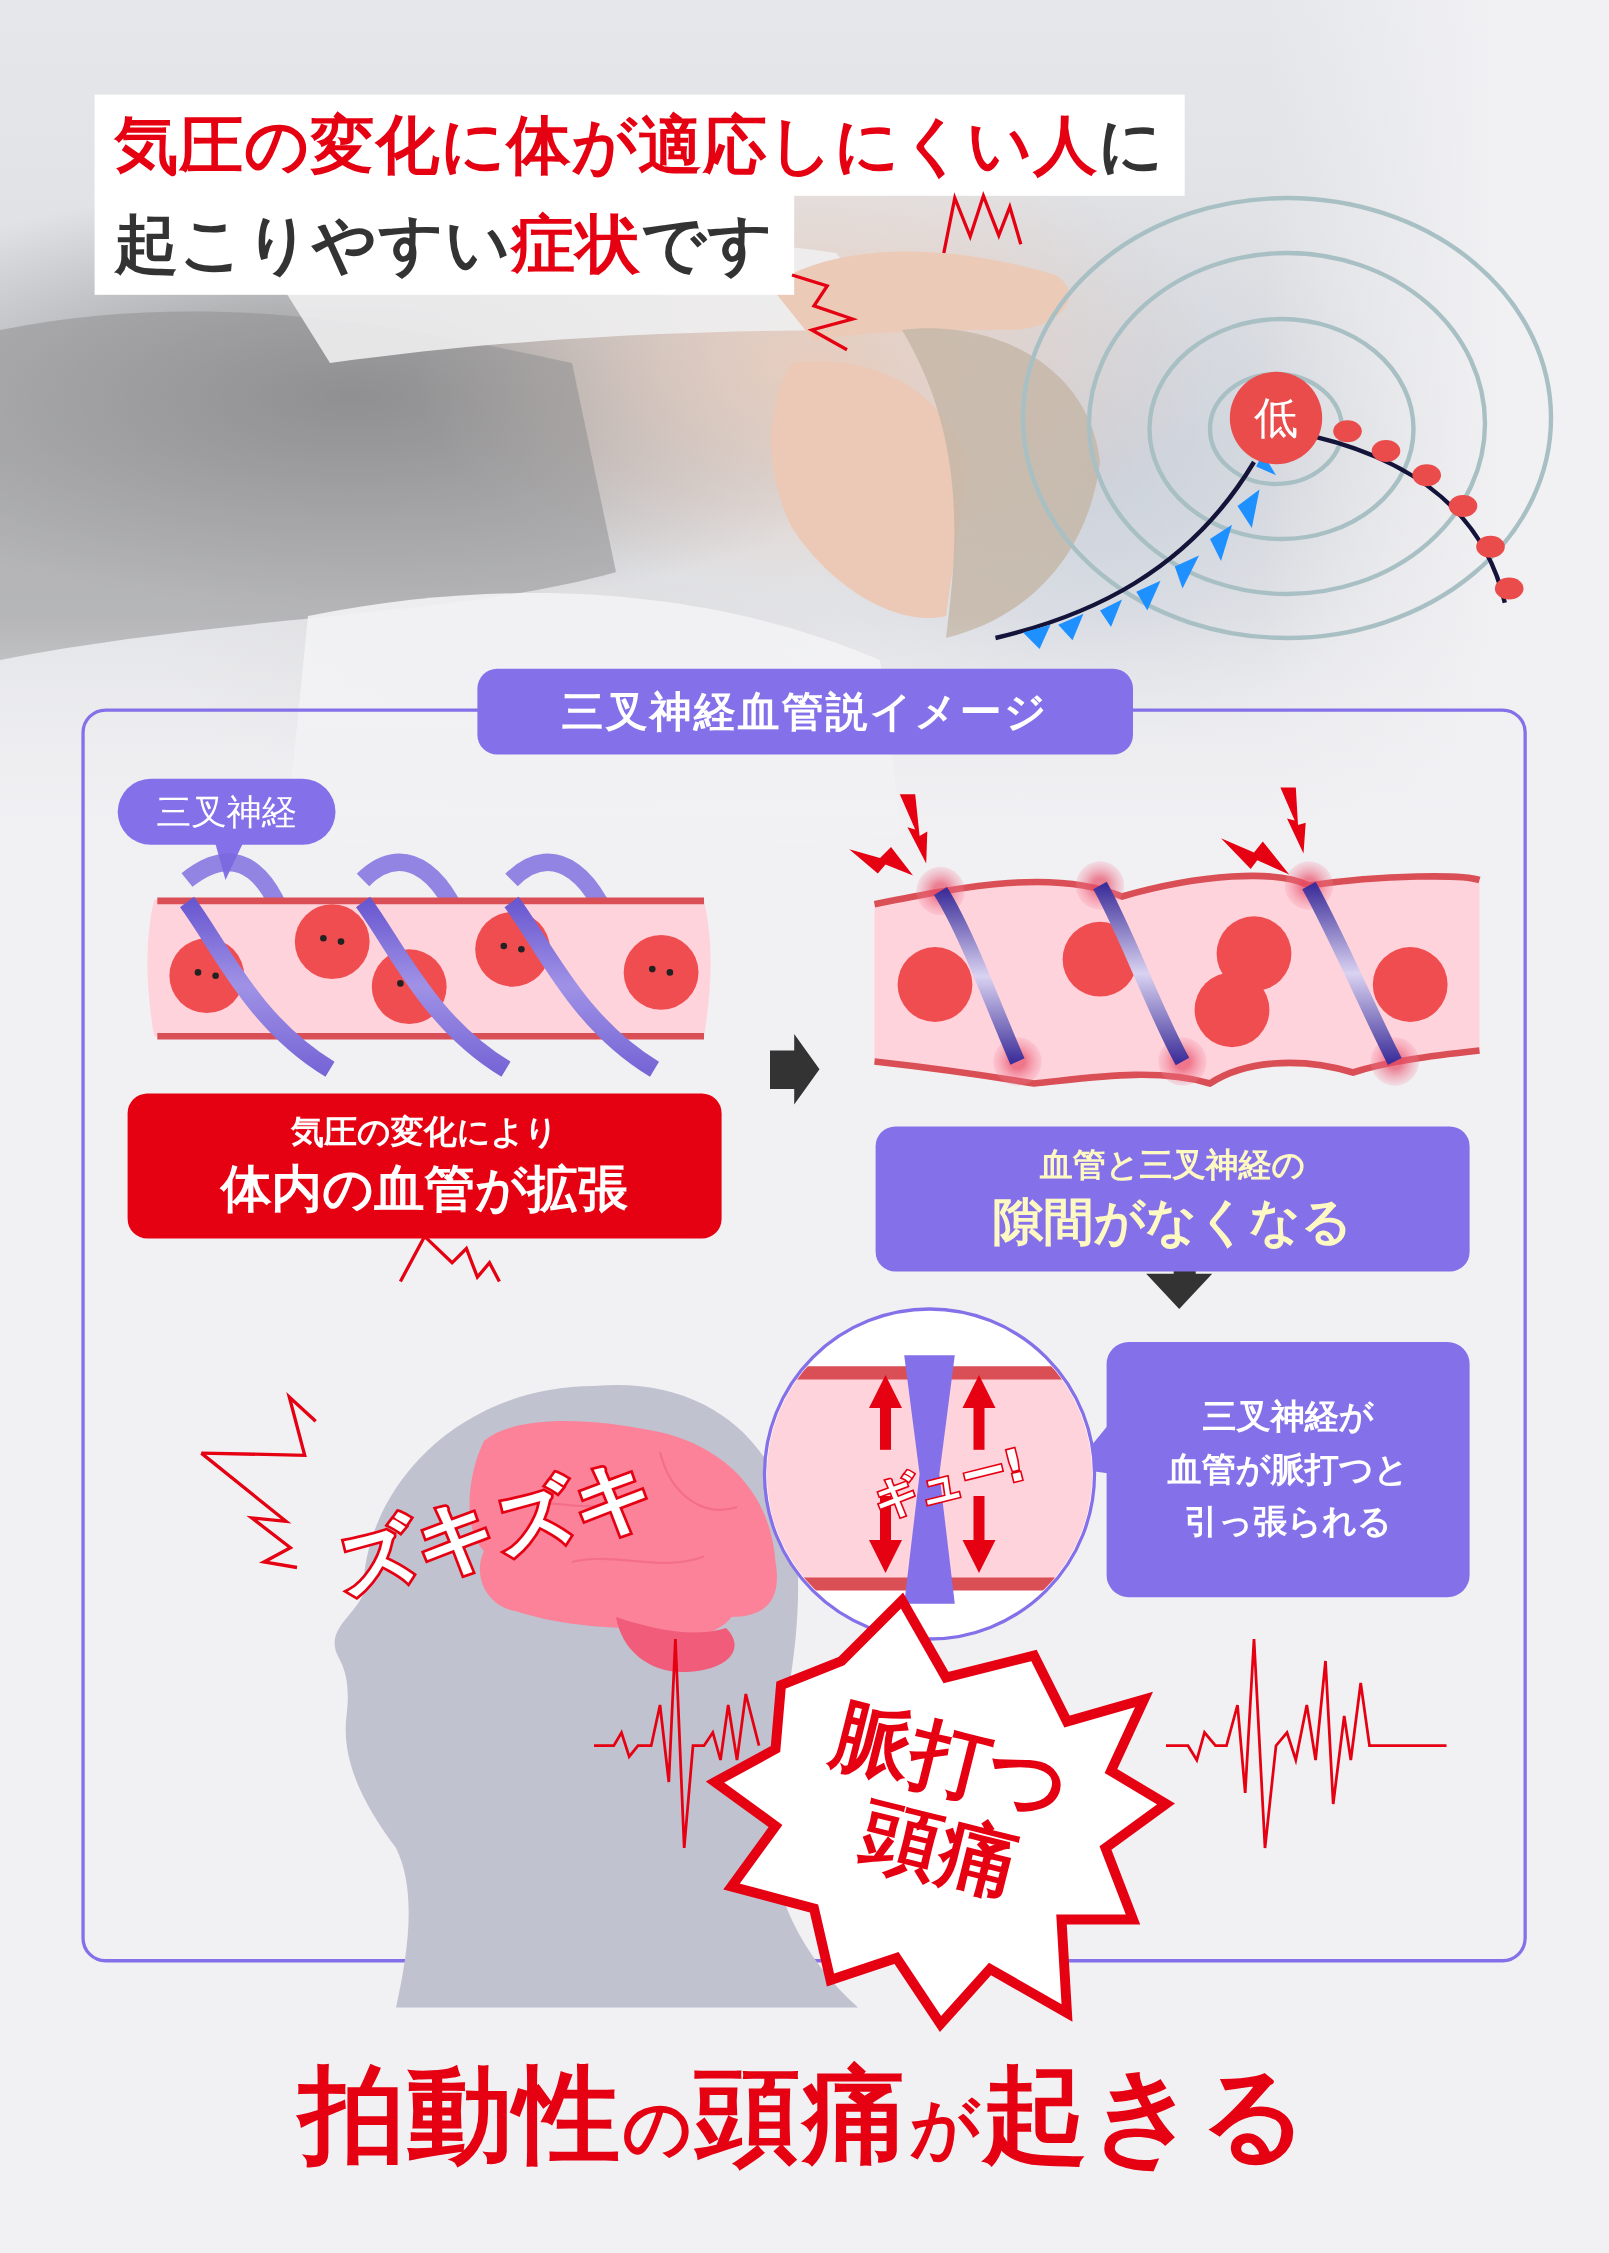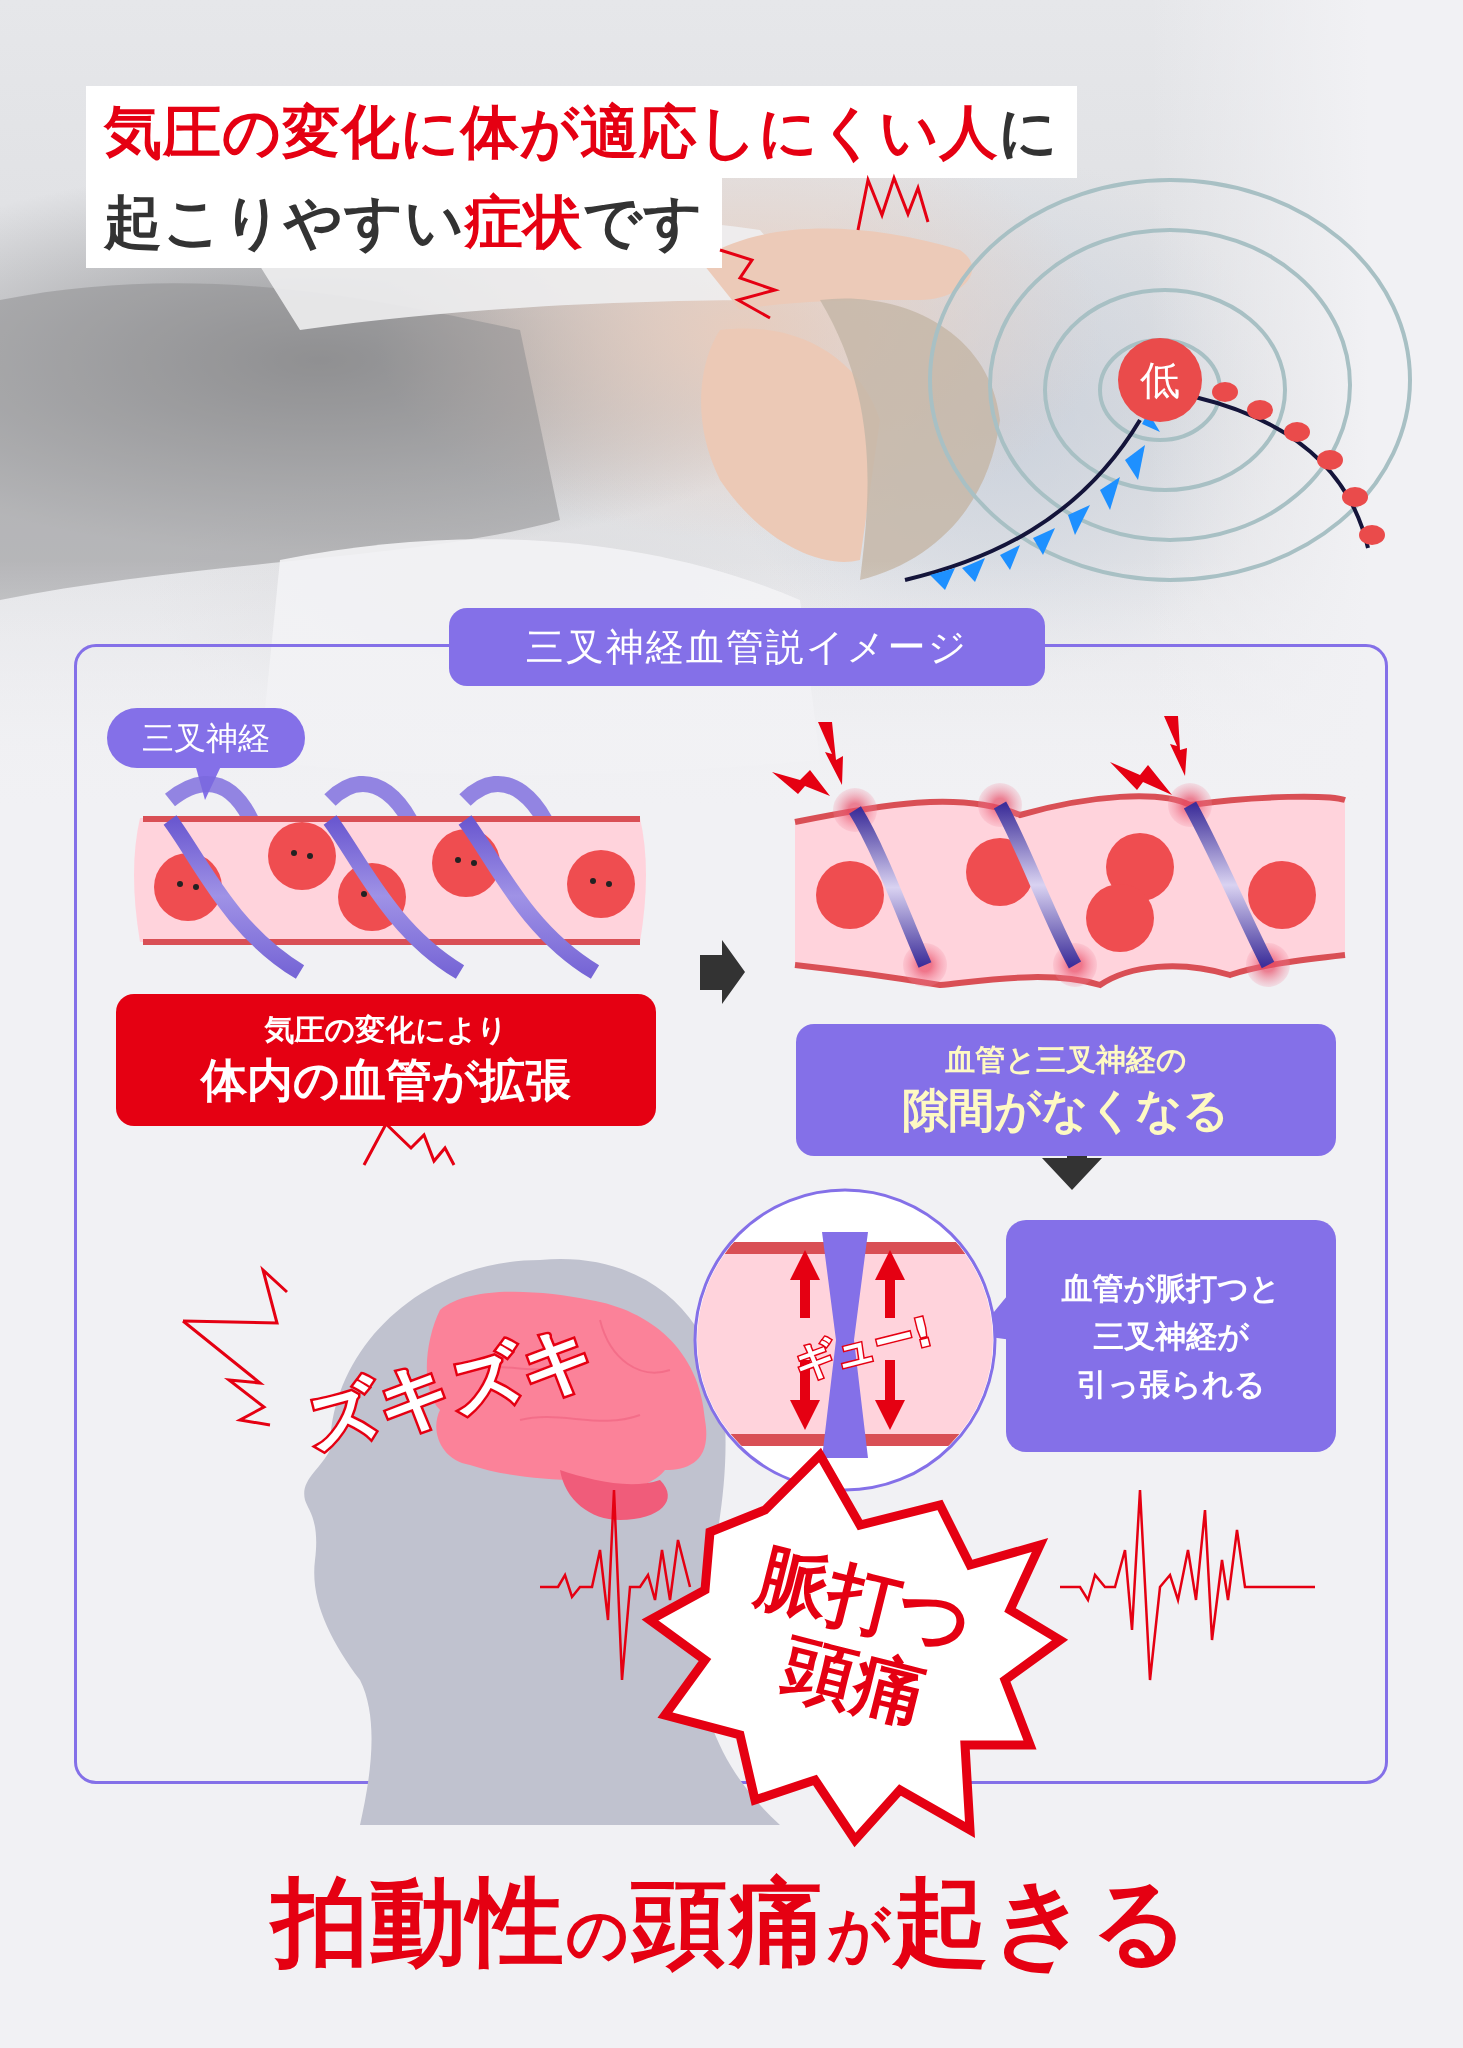--- a/index.html
+++ b/index.html
@@ -13,21 +13,21 @@
       radial-gradient(ellipse 500px 200px at 500px 600px, rgba(220,220,222,0.9), rgba(220,220,222,0) 70%),
       radial-gradient(ellipse 400px 380px at 1000px 420px, rgba(196,205,218,0.7), rgba(196,205,218,0) 70%),
       linear-gradient(180deg,#e6e7ea 0%,#dcdde0 50%,#f1f1f4 100%);
   }
   .photo-fade{left:0;top:560px;width:1463px;height:280px;background:linear-gradient(180deg,rgba(241,241,244,0) 0%,#f1f1f4 90%);}
   .photo-fade-r{left:1150px;top:0;width:313px;height:820px;background:linear-gradient(90deg,rgba(241,241,244,0) 0%,#f1f1f4 70%);}
   .headline-box{background:#fff;padding:6px 18px;font-weight:bold;font-size:58px;line-height:80px;letter-spacing:1px;white-space:nowrap;margin-top:12px;}
   .red{color:#e50012;}
   .dark{color:#333;}
   .frame{left:74px;top:644px;width:1314px;height:1140px;border:3px solid #8470e8;border-radius:22px;box-sizing:border-box;}
-  .frame-title{left:434px;top:608px;width:596px;height:78px;background:#8470e8;border-radius:18px;color:#fff;font-size:38px;font-weight:normal;text-align:center;line-height:78px;letter-spacing:2px;margin-left:15px;}
+  .frame-title{left:434px;top:608px;width:596px;height:78px;background:#8470e8;border-radius:18px;color:#fff;font-size:38px;font-weight:bold;text-align:center;line-height:78px;letter-spacing:2px;}
   .nerve-tag{left:107px;top:708px;width:198px;height:60px;background:#8470e8;border-radius:30px;color:#fff;font-size:32px;font-weight:normal;text-align:center;line-height:60px;}
   .box-red{left:116px;top:994px;width:540px;height:132px;background:#e50012;border-radius:18px;color:#fff;text-align:center;}
   .box-purple{left:796px;top:1024px;width:540px;height:132px;background:#8470e8;border-radius:18px;color:#fef9c3;text-align:center;}
   .box-sub{font-size:30px;font-weight:bold;margin-top:16px;line-height:40px;}
   .box-main{font-size:46px;font-weight:bold;line-height:60px;}
   .callout{left:1006px;top:1220px;width:330px;height:232px;background:#8470e8;border-radius:20px;color:#fff;font-size:31px;font-weight:bold;text-align:center;line-height:48px;padding-top:44px;box-sizing:border-box;}
   .bottom-title{left:0;top:1862px;width:1463px;text-align:center;color:#e50012;font-weight:bold;font-size:96px;line-height:120px;letter-spacing:2px;}
   .bottom-title .sm{font-size:62px;}
   svg{position:absolute;left:0;top:0;}
 </style>
@@ -240,20 +240,20 @@
 
 <div class="abs box-red">
   <div class="box-sub">気圧の変化により</div>
   <div class="box-main">体内の血管が拡張</div>
 </div>
 <div class="abs box-purple">
   <div class="box-sub">血管と三叉神経の</div>
   <div class="box-main">隙間がなくなる</div>
 </div>
 <div class="abs callout">
+  <div>三叉神経が</div>
   <div>血管が脈打つと</div>
-  <div>三叉神経が</div>
   <div>引っ張られる</div>
 </div>
 
 <div class="abs bottom-title">
   <span>拍動性</span><span class="sm">の</span><span>頭痛</span><span class="sm">が</span><span>起きる</span>
 </div>
 
 </body></html>

